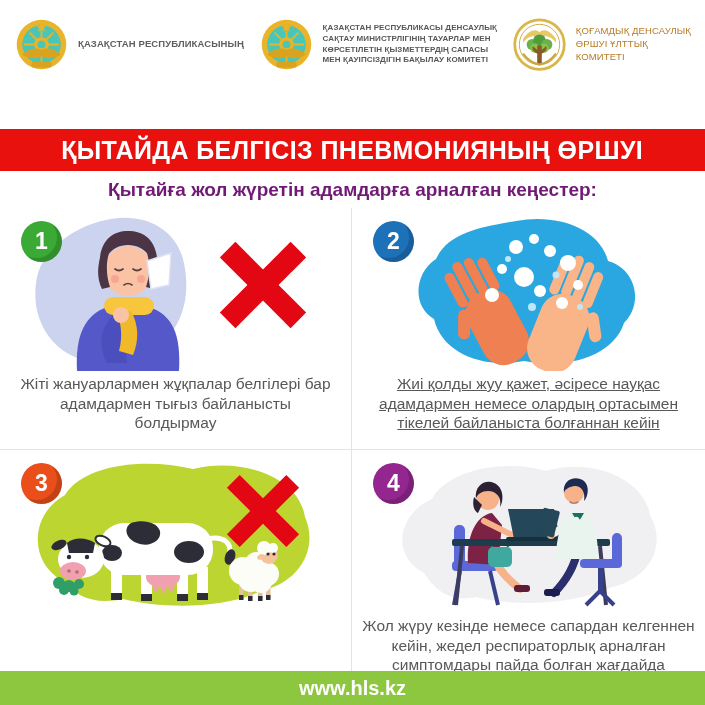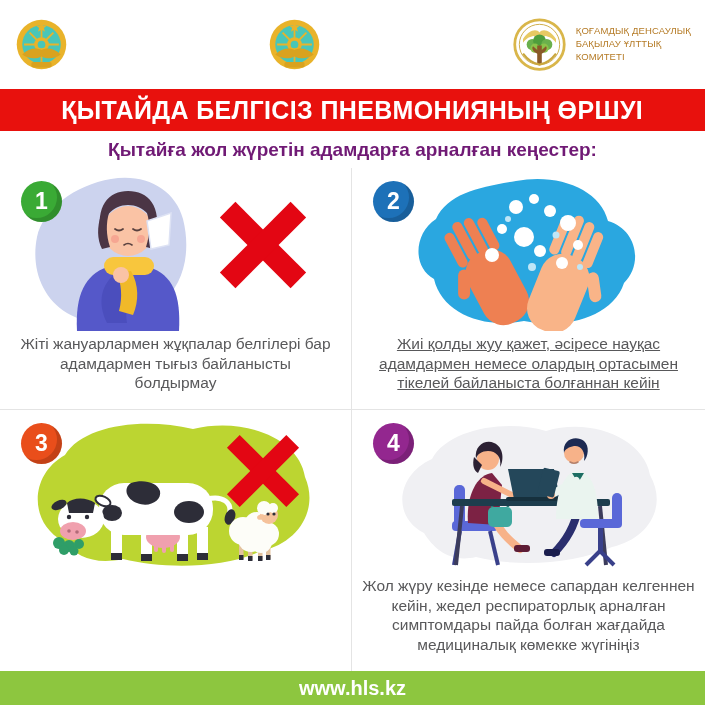--- a/index.html
+++ b/index.html
@@ -58,63 +58,70 @@
         <line x1="17" y1="17" x2="43" y2="43"></line>
         <line x1="43" y1="17" x2="17" y2="43"></line>
       </g>
       <circle cx="30" cy="30" r="8" fill="#e9b32a"></circle>
       <circle cx="30" cy="30" r="4.2" fill="#49c6b8"></circle>
       <path d="M9,41 C16,34 24,33 30,36 C36,33 44,34 51,41 C44,46 36,46 30,43 C24,46 16,46 9,41 Z" fill="#d9a21f"></path>
       <rect x="19" y="49" width="22" height="6" rx="2" fill="#d9a21f"></rect>
       <path d="M30,5 L31.6,9.4 L36,9.4 L32.6,12 L33.8,16.2 L30,13.6 L26.2,16.2 L27.4,12 L24,9.4 L28.4,9.4 Z" fill="#e9b32a"></path>
     </svg>
     <div class="logo-text ministry">
+      <span>ҚАЗАҚСТАН РЕСПУБЛИКАСЫНЫҢ</span>
     </div>
   </div>
 
   <div class="logo-group">
     <svg width="55" height="55" viewBox="0 0 60 60">
       <circle cx="30" cy="30" r="27" fill="#e9b32a"></circle>
       <circle cx="30" cy="30" r="21" fill="#49c6b8"></circle>
       <g stroke="#e9b32a" stroke-width="2">
         <line x1="30" y1="11" x2="30" y2="49"></line>
         <line x1="11" y1="30" x2="49" y2="30"></line>
         <line x1="17" y1="17" x2="43" y2="43"></line>
         <line x1="43" y1="17" x2="17" y2="43"></line>
       </g>
       <circle cx="30" cy="30" r="8" fill="#e9b32a"></circle>
       <circle cx="30" cy="30" r="4.2" fill="#49c6b8"></circle>
       <path d="M9,41 C16,34 24,33 30,36 C36,33 44,34 51,41 C44,46 36,46 30,43 C24,46 16,46 9,41 Z" fill="#d9a21f"></path>
       <rect x="19" y="49" width="22" height="6" rx="2" fill="#d9a21f"></rect>
       <path d="M30,5 L31.6,9.4 L36,9.4 L32.6,12 L33.8,16.2 L30,13.6 L26.2,16.2 L27.4,12 L24,9.4 L28.4,9.4 Z" fill="#e9b32a"></path>
     </svg>
+    <div class="logo-text committee">
+      <span>ҚАЗАҚСТАН РЕСПУБЛИКАСЫ ДЕНСАУЛЫҚ</span>
+      <span>САҚТАУ МИНИСТРЛІГІНІҢ ТАУАРЛАР МЕН</span>
+      <span>КӨРСЕТІЛЕТІН ҚЫЗМЕТТЕРДІҢ САПАСЫ</span>
+      <span>МЕН ҚАУІПСІЗДІГІН БАҚЫЛАУ КОМИТЕТІ</span>
+    </div>
   </div>
 
   <div class="logo-group">
     <svg width="55" height="55" viewBox="0 0 60 60">
       <circle cx="30" cy="30" r="27" fill="#fff" stroke="#d9b64a" stroke-width="3"></circle>
       <circle cx="30" cy="30" r="22" fill="#fff" stroke="#caa73e" stroke-width="1"></circle>
       <path d="M12,24 C18,14 27,12 30,17 C33,12 42,14 48,24 L48,28 C42,20 33,19 30,23 C27,19 18,20 12,28 Z" fill="#e7c963"></path>
       <circle cx="22" cy="30" r="6" fill="#6ab04c"></circle>
       <circle cx="30" cy="26" r="7" fill="#4f9e3c"></circle>
       <circle cx="38" cy="30" r="6" fill="#6ab04c"></circle>
       <circle cx="25" cy="34" r="5" fill="#8bc34a"></circle>
       <circle cx="35" cy="34" r="5" fill="#8bc34a"></circle>
       <path d="M27.5,52 L27.5,40 C23,38 21,34 23,32 L27.5,36 L27.5,31 L32.5,31 L32.5,36 L37,32 C39,34 37,38 32.5,40 L32.5,52 Z" fill="#8a5a28"></path>
       <path d="M12,40 C18,48 24,51 30,52 C36,51 42,48 48,40" stroke="#caa73e" stroke-width="2.5" fill="none"></path>
     </svg>
     <div class="logo-text center">
       <span>ҚОҒАМДЫҚ ДЕНСАУЛЫҚ</span>
-      <span>БАҚЫЛАУ ҰЛТТЫҚ</span>
+      <span>ӨРШУІ ҰЛТТЫҚ</span>
       <span>КОМИТЕТІ</span>
     </div>
   </div>
 </div>
 
-<div class="banner" style="background: rgb(232, 17, 13);">
+<div class="banner" style="background: rgb(232, 17, 13); margin-top: 40px;">
   <span>ҚЫТАЙДА БЕЛГІСІЗ ПНЕВМОНИЯНЫҢ ӨРШУІ</span>
 </div>
 
 <div class="subtitle-row">
   <span>Қытайға жол жүретін адамдарға арналған кеңестер:</span>
 </div>
 
 <div class="grid">
 
   <div class="cell cell-1">

